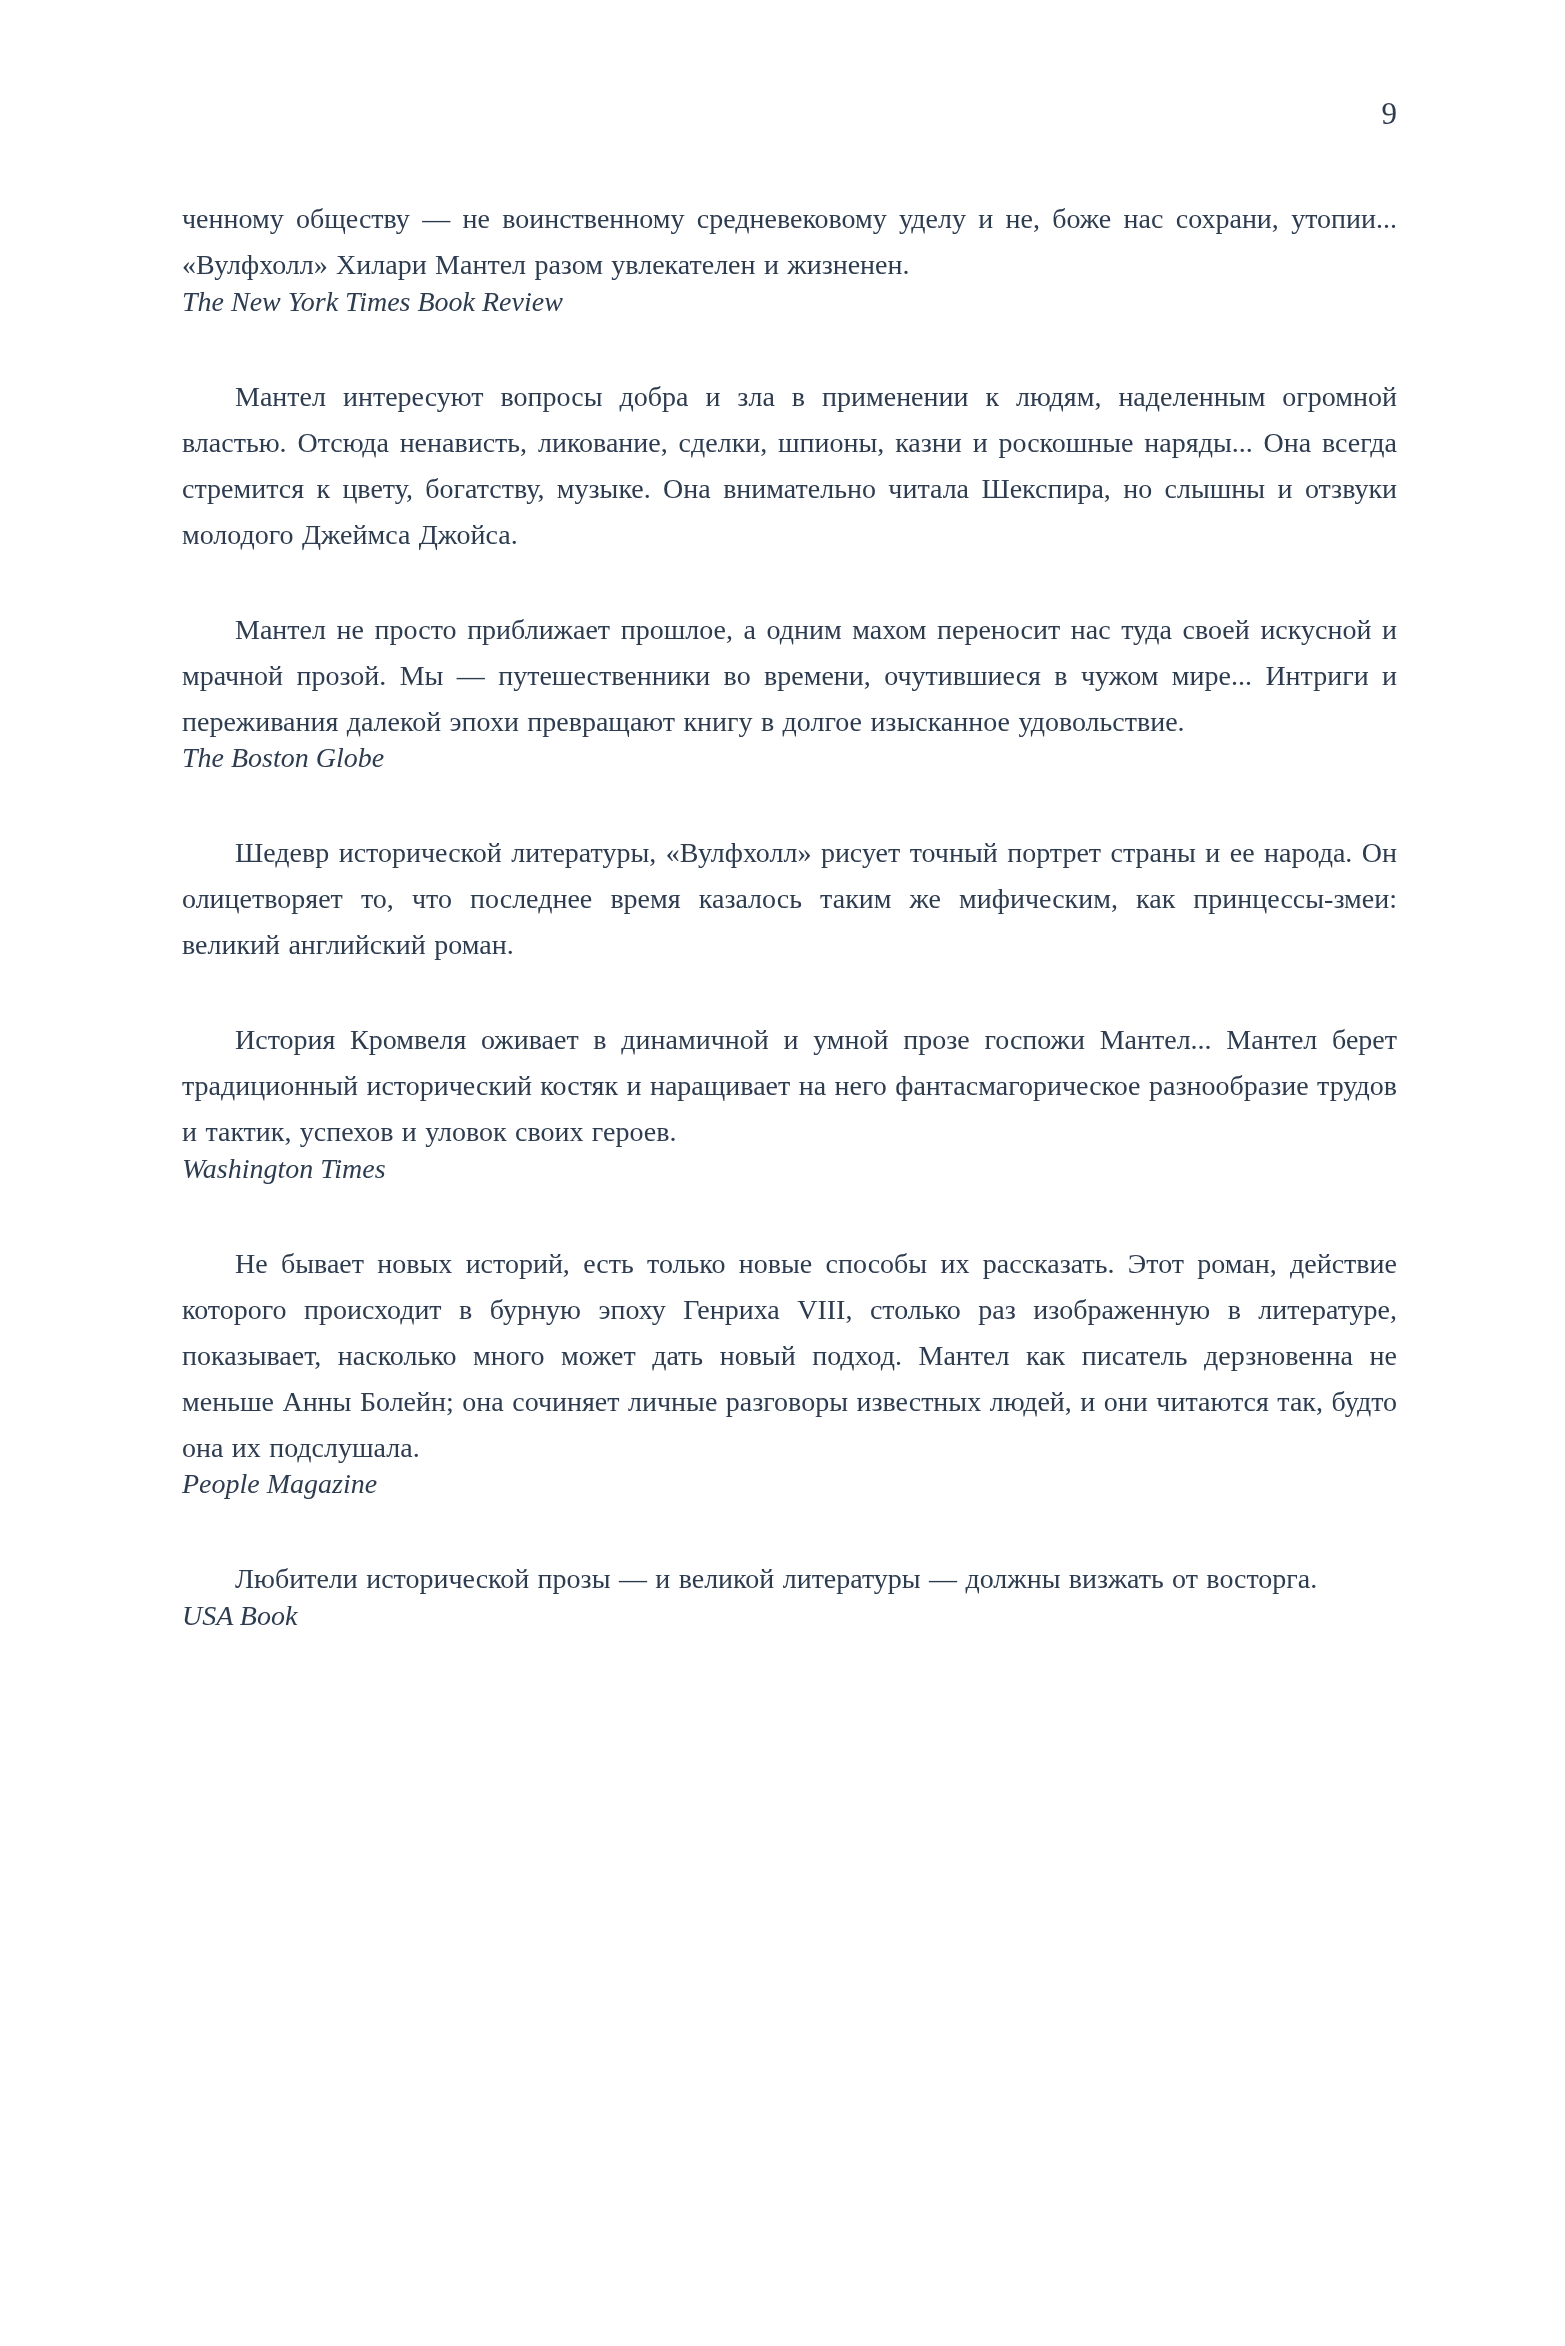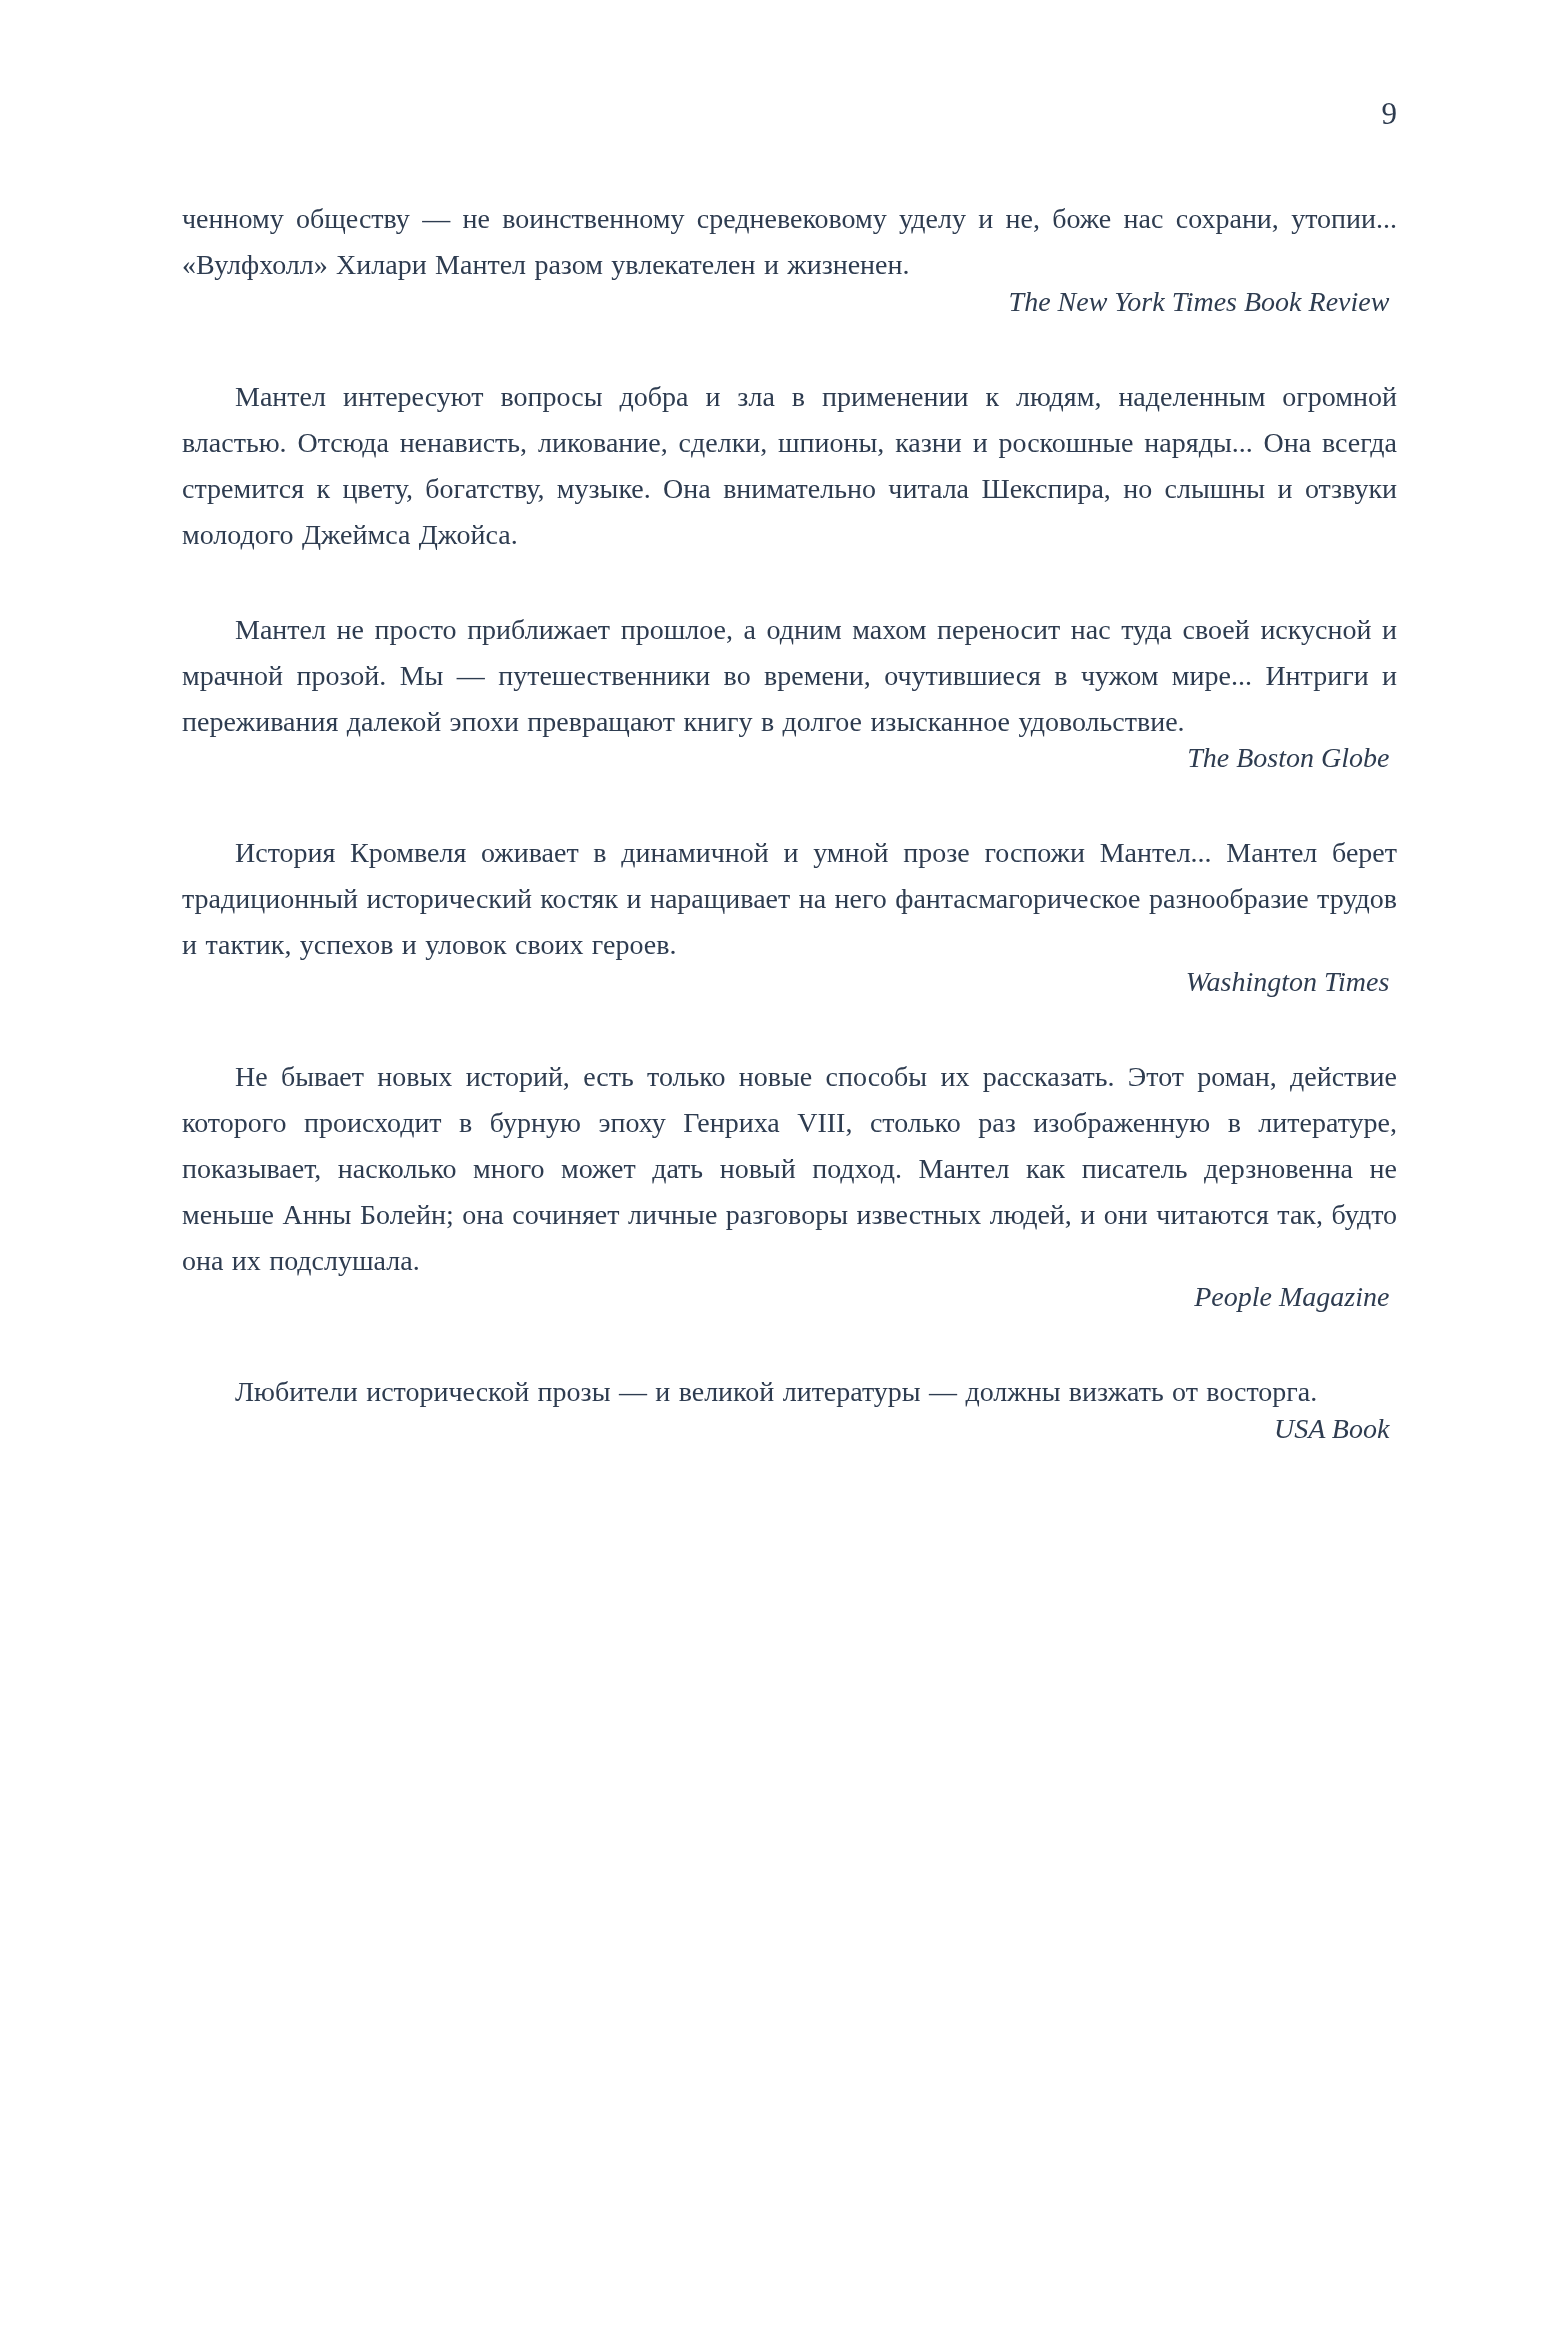--- a/index.html
+++ b/index.html
@@ -40,21 +40,20 @@
     word-spacing: 1.4px;
   }
   .quote:first-of-type .quote-text {
     text-indent: 0;
   }
   .quote-source {
     margin: -9.5px 7.6px 0 0;
     font-size: 28px;
     line-height: 46px;
     font-style: italic;
-    text-align: right;
   }
   .quote-source.same-line {
     margin-top: -46px;
   }
 </style>
 </head>
 <body>
 
 <div class="page">
 
@@ -70,20 +69,21 @@
     <section class="quote">
       <p class="quote-text">Мантел интересуют вопросы добра и зла в применении к людям, наделенным огромной властью. Отсюда ненависть, ликование, сделки, шпионы, казни и роскошные наряды... Она всегда стремится к цвету, богатству, музыке. Она внимательно читала Шекспира, но слышны и отзвуки молодого Джеймса Джойса.</p>
     </section>
 
     <section class="quote">
       <p class="quote-text">Мантел не просто приближает прошлое, а одним махом переносит нас туда своей искусной и мрачной прозой. Мы — путешественники во времени, очутившиеся в чужом мире... Интриги и переживания далекой эпохи превращают книгу в долгое изысканное удовольствие.</p>
       <p class="quote-source">The Boston Globe</p>
     </section>
 
     <section class="quote">
+      <p class="quote-text">Шедевр исторической литературы, «Вулфхолл» рисует точный портрет страны и ее народа. Он олицетворяет то, что последнее время казалось таким же мифическим, как принцессы-змеи: великий английский роман.</p>
     </section>
 
 
     <section class="quote">
       <p class="quote-text">История Кромвеля оживает в динамичной и умной прозе госпожи Мантел... Мантел берет традиционный исторический костяк и наращивает на него фантасмагорическое разнообразие трудов и тактик, успехов и уловок своих героев.</p>
       <p class="quote-source">Washington Times</p>
     </section>
 
     <section class="quote">
       <p class="quote-text">Не бывает новых историй, есть только новые способы их рассказать. Этот роман, действие которого происходит в бурную эпоху Генриха VIII, столько раз изображенную в литературе, показывает, насколько много может дать новый подход. Мантел как писатель дерзновенна не меньше Анны Болейн; она сочиняет личные разговоры известных людей, и они читаются так, будто она их подслушала.</p>

